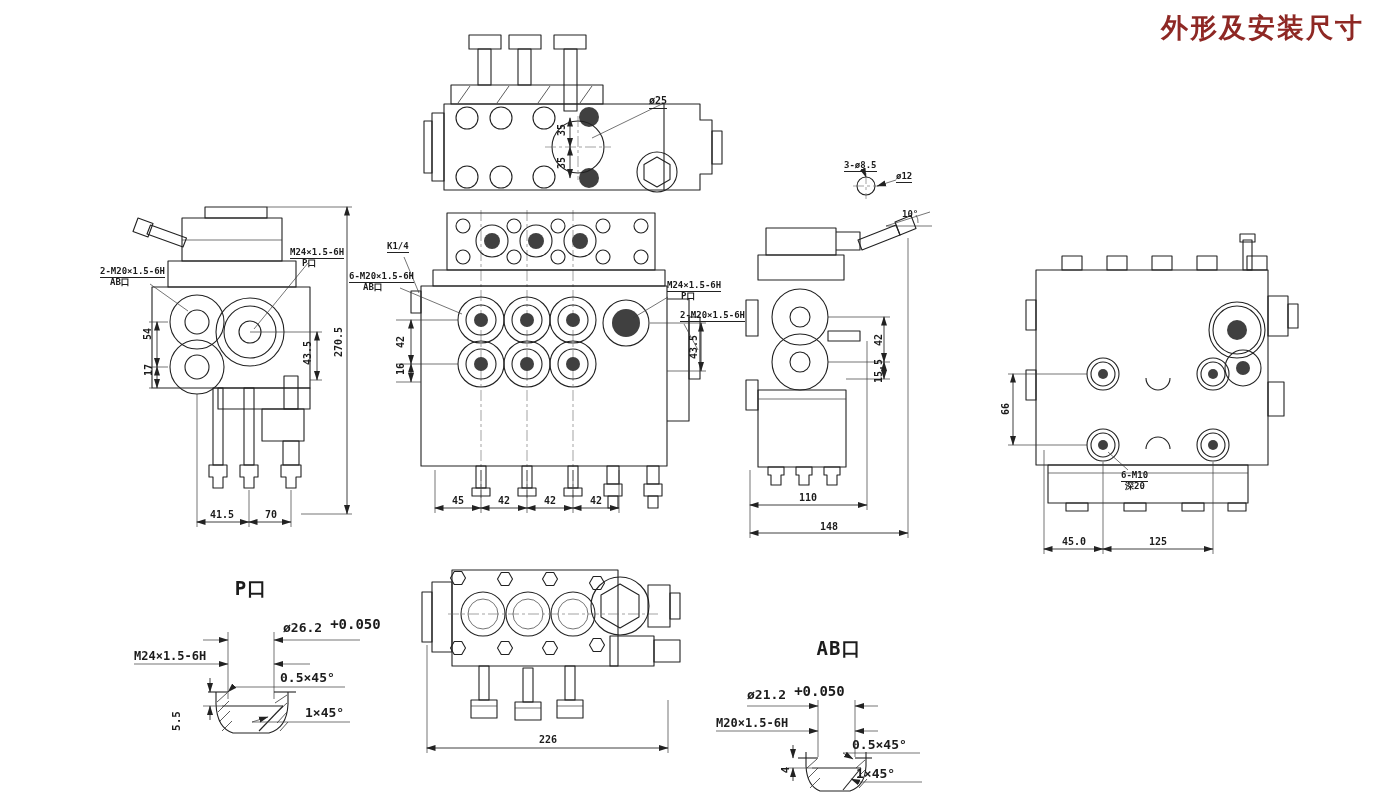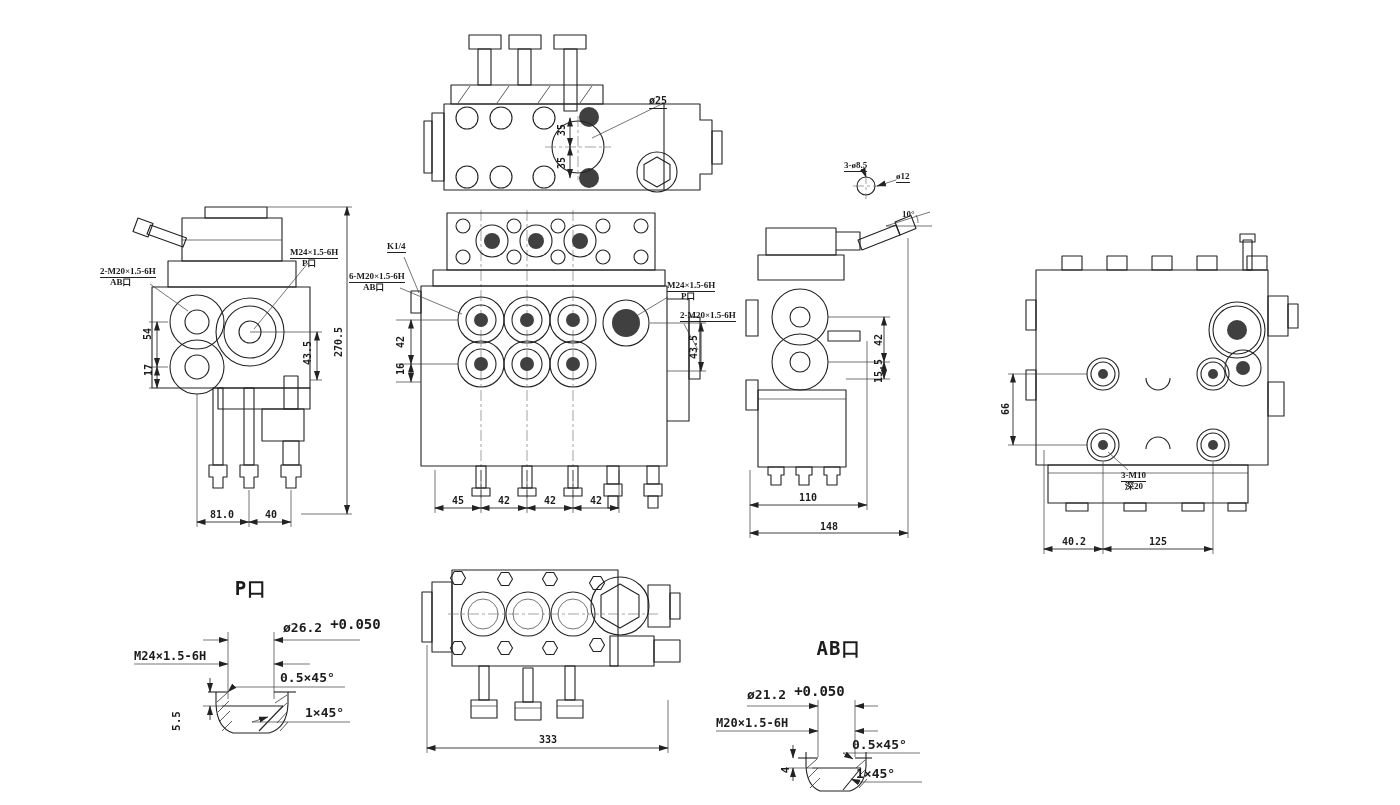--- a/index.html
+++ b/index.html
@@ -8,21 +8,21 @@
   svg.art{position:absolute;left:0;top:0;}
   .ln{stroke:#222;stroke-width:1.1;fill:none;stroke-linejoin:round;}
   .thin{stroke:#3a3a3a;stroke-width:0.7;fill:none;}
   .thin2{stroke:#3a3a3a;stroke-width:0.7;fill:none;}
   .dim{stroke:#2a2a2a;stroke-width:0.9;fill:none;}
   .ht{stroke:#333;stroke-width:0.8;}
   .cl{stroke:#666;stroke-width:0.6;stroke-dasharray:11 3 3 3;}
   .dk{fill:#404040;stroke:none;}
   .lbl{position:absolute;font-family:"DejaVu Sans Mono",monospace;font-weight:bold;color:#1c1c1c;
        font-size:10px;line-height:1.15;white-space:nowrap;}
-  .s9{font-size:9px;font-family:Liberation Serif, serif;}
+  .s9{font-size:9px;}
   .s11{font-size:11px;}
   .s12{font-size:12px;}
   .s13{font-size:13px;}
   .s19{font-size:19px;letter-spacing:1px;}
   .c{transform:translate(-50%,-50%);}
   .v{transform:translate(-50%,-50%) rotate(-90deg);}
   .ul{border-bottom:1.2px solid #222;padding-bottom:1px;text-align:center;}
   .tol{display:inline-flex;font-size:14px;line-height:8px;vertical-align:3px;margin-left:8px;}
   .tol i{font-style:normal;}
   .titles{position:absolute;top:10px;right:36px;text-align:right;}
@@ -382,36 +382,37 @@
     <line class="thin" x1="920" y1="753" x2="843" y2="753"></line>
     <line class="thin" x1="843" y1="753" x2="853" y2="759" marker-end="url(#ae)"></line>
     <line class="thin" x1="922" y1="782" x2="858" y2="782"></line>
     <line class="thin" x1="858" y1="782" x2="851" y2="779" marker-end="url(#ae)"></line>
     <line class="dim" x1="793" y1="745" x2="793" y2="758" marker-end="url(#ae)"></line>
     <line class="dim" x1="793" y1="781" x2="793" y2="768" marker-end="url(#ae)"></line>
   </g>
 </svg>
 
 <div class="titles">
+  <div class="t-zh">外形及安装尺寸</div>
 </div>
 
 <div class="lbl ul" style="left:649px;top:95px">ø25</div>
 <div class="lbl v" style="left:562px;top:130px">35</div>
 <div class="lbl v" style="left:562px;top:163px">35</div>
 
 <div class="lbl ul s9" style="left:100px;top:266px">2-M20×1.5-6H</div>
 <div class="lbl s9" style="left:110px;top:277px">AB口</div>
 <div class="lbl ul s9" style="left:290px;top:247px">M24×1.5-6H</div>
 <div class="lbl s9" style="left:302px;top:258px">P口</div>
 <div class="lbl v" style="left:148px;top:334px">54</div>
 <div class="lbl v" style="left:149px;top:370px">17</div>
 <div class="lbl v" style="left:308px;top:353px">43.5</div>
 <div class="lbl v" style="left:339px;top:342px">270.5</div>
-<div class="lbl c" style="left:222px;top:515px">81.0</div>
-<div class="lbl c" style="left:271px;top:515px">40</div>
+<div class="lbl c" style="left:222px;top:515px">41.5</div>
+<div class="lbl c" style="left:271px;top:515px">70</div>
 
 <div class="lbl ul s9" style="left:387px;top:241px">K1/4</div>
 <div class="lbl ul s9" style="left:349px;top:271px">6-M20×1.5-6H</div>
 <div class="lbl s9" style="left:363px;top:282px">AB口</div>
 <div class="lbl ul s9" style="left:667px;top:280px">M24×1.5-6H</div>
 <div class="lbl s9" style="left:681px;top:291px">P口</div>
 <div class="lbl ul s9" style="left:680px;top:310px">2-M20×1.5-6H</div>
 <div class="lbl v" style="left:401px;top:342px">42</div>
 <div class="lbl v" style="left:401px;top:369px">16</div>
 <div class="lbl v" style="left:694px;top:347px">43.5</div>
@@ -422,26 +423,26 @@
 
 <div class="lbl ul s9" style="left:844px;top:160px">3-ø8.5</div>
 <div class="lbl ul s9" style="left:896px;top:171px">ø12</div>
 <div class="lbl s9" style="left:902px;top:209px">10°</div>
 <div class="lbl v" style="left:879px;top:340px">42</div>
 <div class="lbl v" style="left:879px;top:371px">15.5</div>
 <div class="lbl c" style="left:808px;top:498px">110</div>
 <div class="lbl c" style="left:829px;top:527px">148</div>
 
 <div class="lbl v" style="left:1006px;top:409px">66</div>
-<div class="lbl ul s9" style="left:1121px;top:470px">3-M10</div>
+<div class="lbl ul s9" style="left:1121px;top:470px">6-M10</div>
 <div class="lbl s9" style="left:1125px;top:481px">深20</div>
-<div class="lbl c" style="left:1074px;top:542px">40.2</div>
+<div class="lbl c" style="left:1074px;top:542px">45.0</div>
 <div class="lbl c" style="left:1158px;top:542px">125</div>
 
-<div class="lbl c" style="left:548px;top:740px">333</div>
+<div class="lbl c" style="left:548px;top:740px">226</div>
 
 <div class="lbl c s19" style="left:251px;top:589px">P口</div>
 <div class="lbl s13" style="left:283px;top:620px"><span>ø26.2</span><span class="tol">
         <i>+0.05</i>
         <i>0</i>
       </span></div>
 <div class="lbl s12" style="left:134px;top:650px">M24×1.5-6H</div>
 <div class="lbl s13" style="left:280px;top:671px">0.5×45°</div>
 <div class="lbl s13" style="left:305px;top:706px">1×45°</div>
 <div class="lbl v s11" style="left:177px;top:721px">5.5</div>

